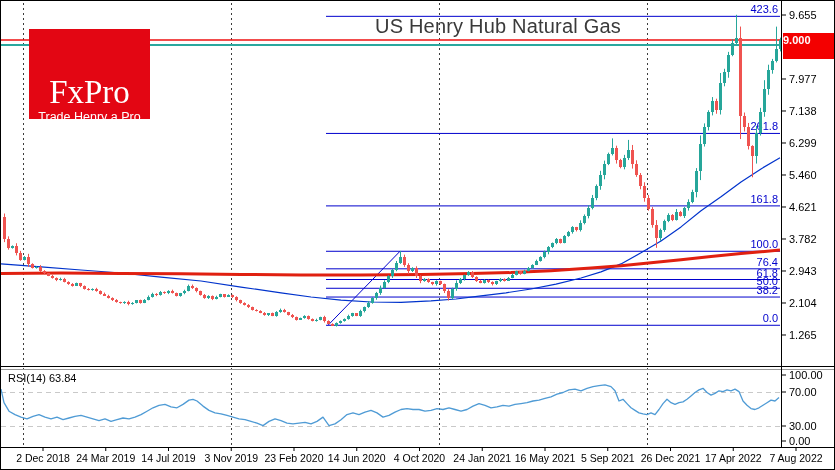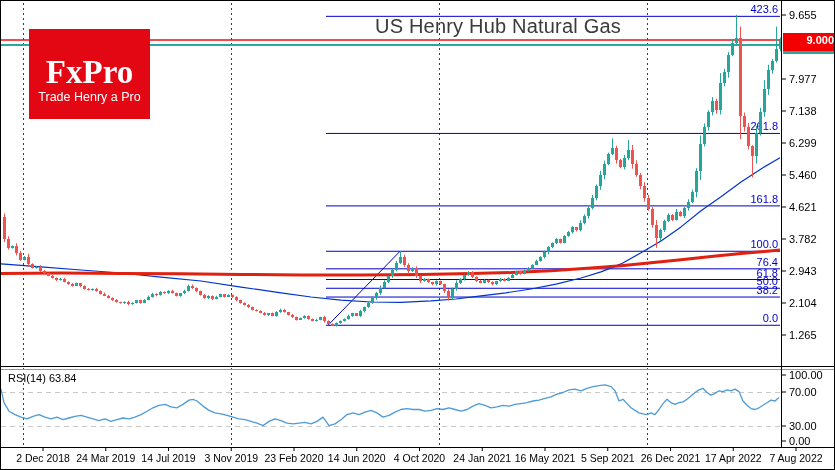--- a/index.html
+++ b/index.html
@@ -4,27 +4,27 @@
 <style>
   html,body{margin:0;padding:0;background:#fff;}
   .window{position:relative;width:835px;height:470px;border:1px solid #000;box-sizing:border-box;
           background:#fff;font-family:"Liberation Sans",sans-serif;overflow:hidden;}
   #chart-svg{position:absolute;left:0;top:0;}
   .title-left{position:absolute;left:4px;top:2px;font-size:11px;color:#000;white-space:pre;z-index:4;}
   .title-center{position:absolute;left:240px;width:380px;top:14px;text-align:right;font-size:20px;
                 color:#3a3a3a;z-index:4;letter-spacing:0.2px;}
   .logo{position:absolute;left:28px;top:28px;width:121px;height:90px;background:#e30613;z-index:5;
         text-align:center;}
-  .logo-brand{font-family:"Liberation Serif",serif;font-weight:bold;color:#fff;font-size:33px;
-              margin-top:28px;line-height:30px;}
+  .logo-brand{font-family:"Liberation Serif",serif;font-weight:normal;color:#fff;font-size:33px;
+              margin-top:48px;line-height:30px;}
   .logo-tag{font-family:"Liberation Sans",sans-serif;color:#fff;font-size:12.5px;margin-top:3px;}
   .rsi-label{position:absolute;left:7px;top:371px;font-size:11px;color:#000;z-index:4;}
   .tag-teal{position:absolute;left:782px;top:43px;width:51px;height:10px;background:#2aa79e;z-index:2;}
-  .tag-red{position:absolute;left:782px;top:32px;width:51px;height:18px;background:#f40000;color:#fff;
-           font-size:11px;font-weight:bold;text-align:right;line-height:14px;z-index:3;}
+  .tag-red{position:absolute;left:782px;top:32px;width:51px;height:26px;background:#f40000;color:#fff;
+           font-size:11px;font-weight:bold;text-align:left;line-height:14px;z-index:3;}
 </style>
 </head>
 <body>
 
 <div class="window">
   <svg id="chart-svg" width="835" height="470">
       <g>
         <line x1="22.5" y1="2" x2="22.5" y2="446" stroke="#3c3c3c" stroke-width="1" stroke-dasharray="2,3"></line>
         <line x1="230.5" y1="2" x2="230.5" y2="446" stroke="#3c3c3c" stroke-width="1" stroke-dasharray="2,3"></line>
         <line x1="438.5" y1="2" x2="438.5" y2="446" stroke="#3c3c3c" stroke-width="1" stroke-dasharray="2,3"></line>

